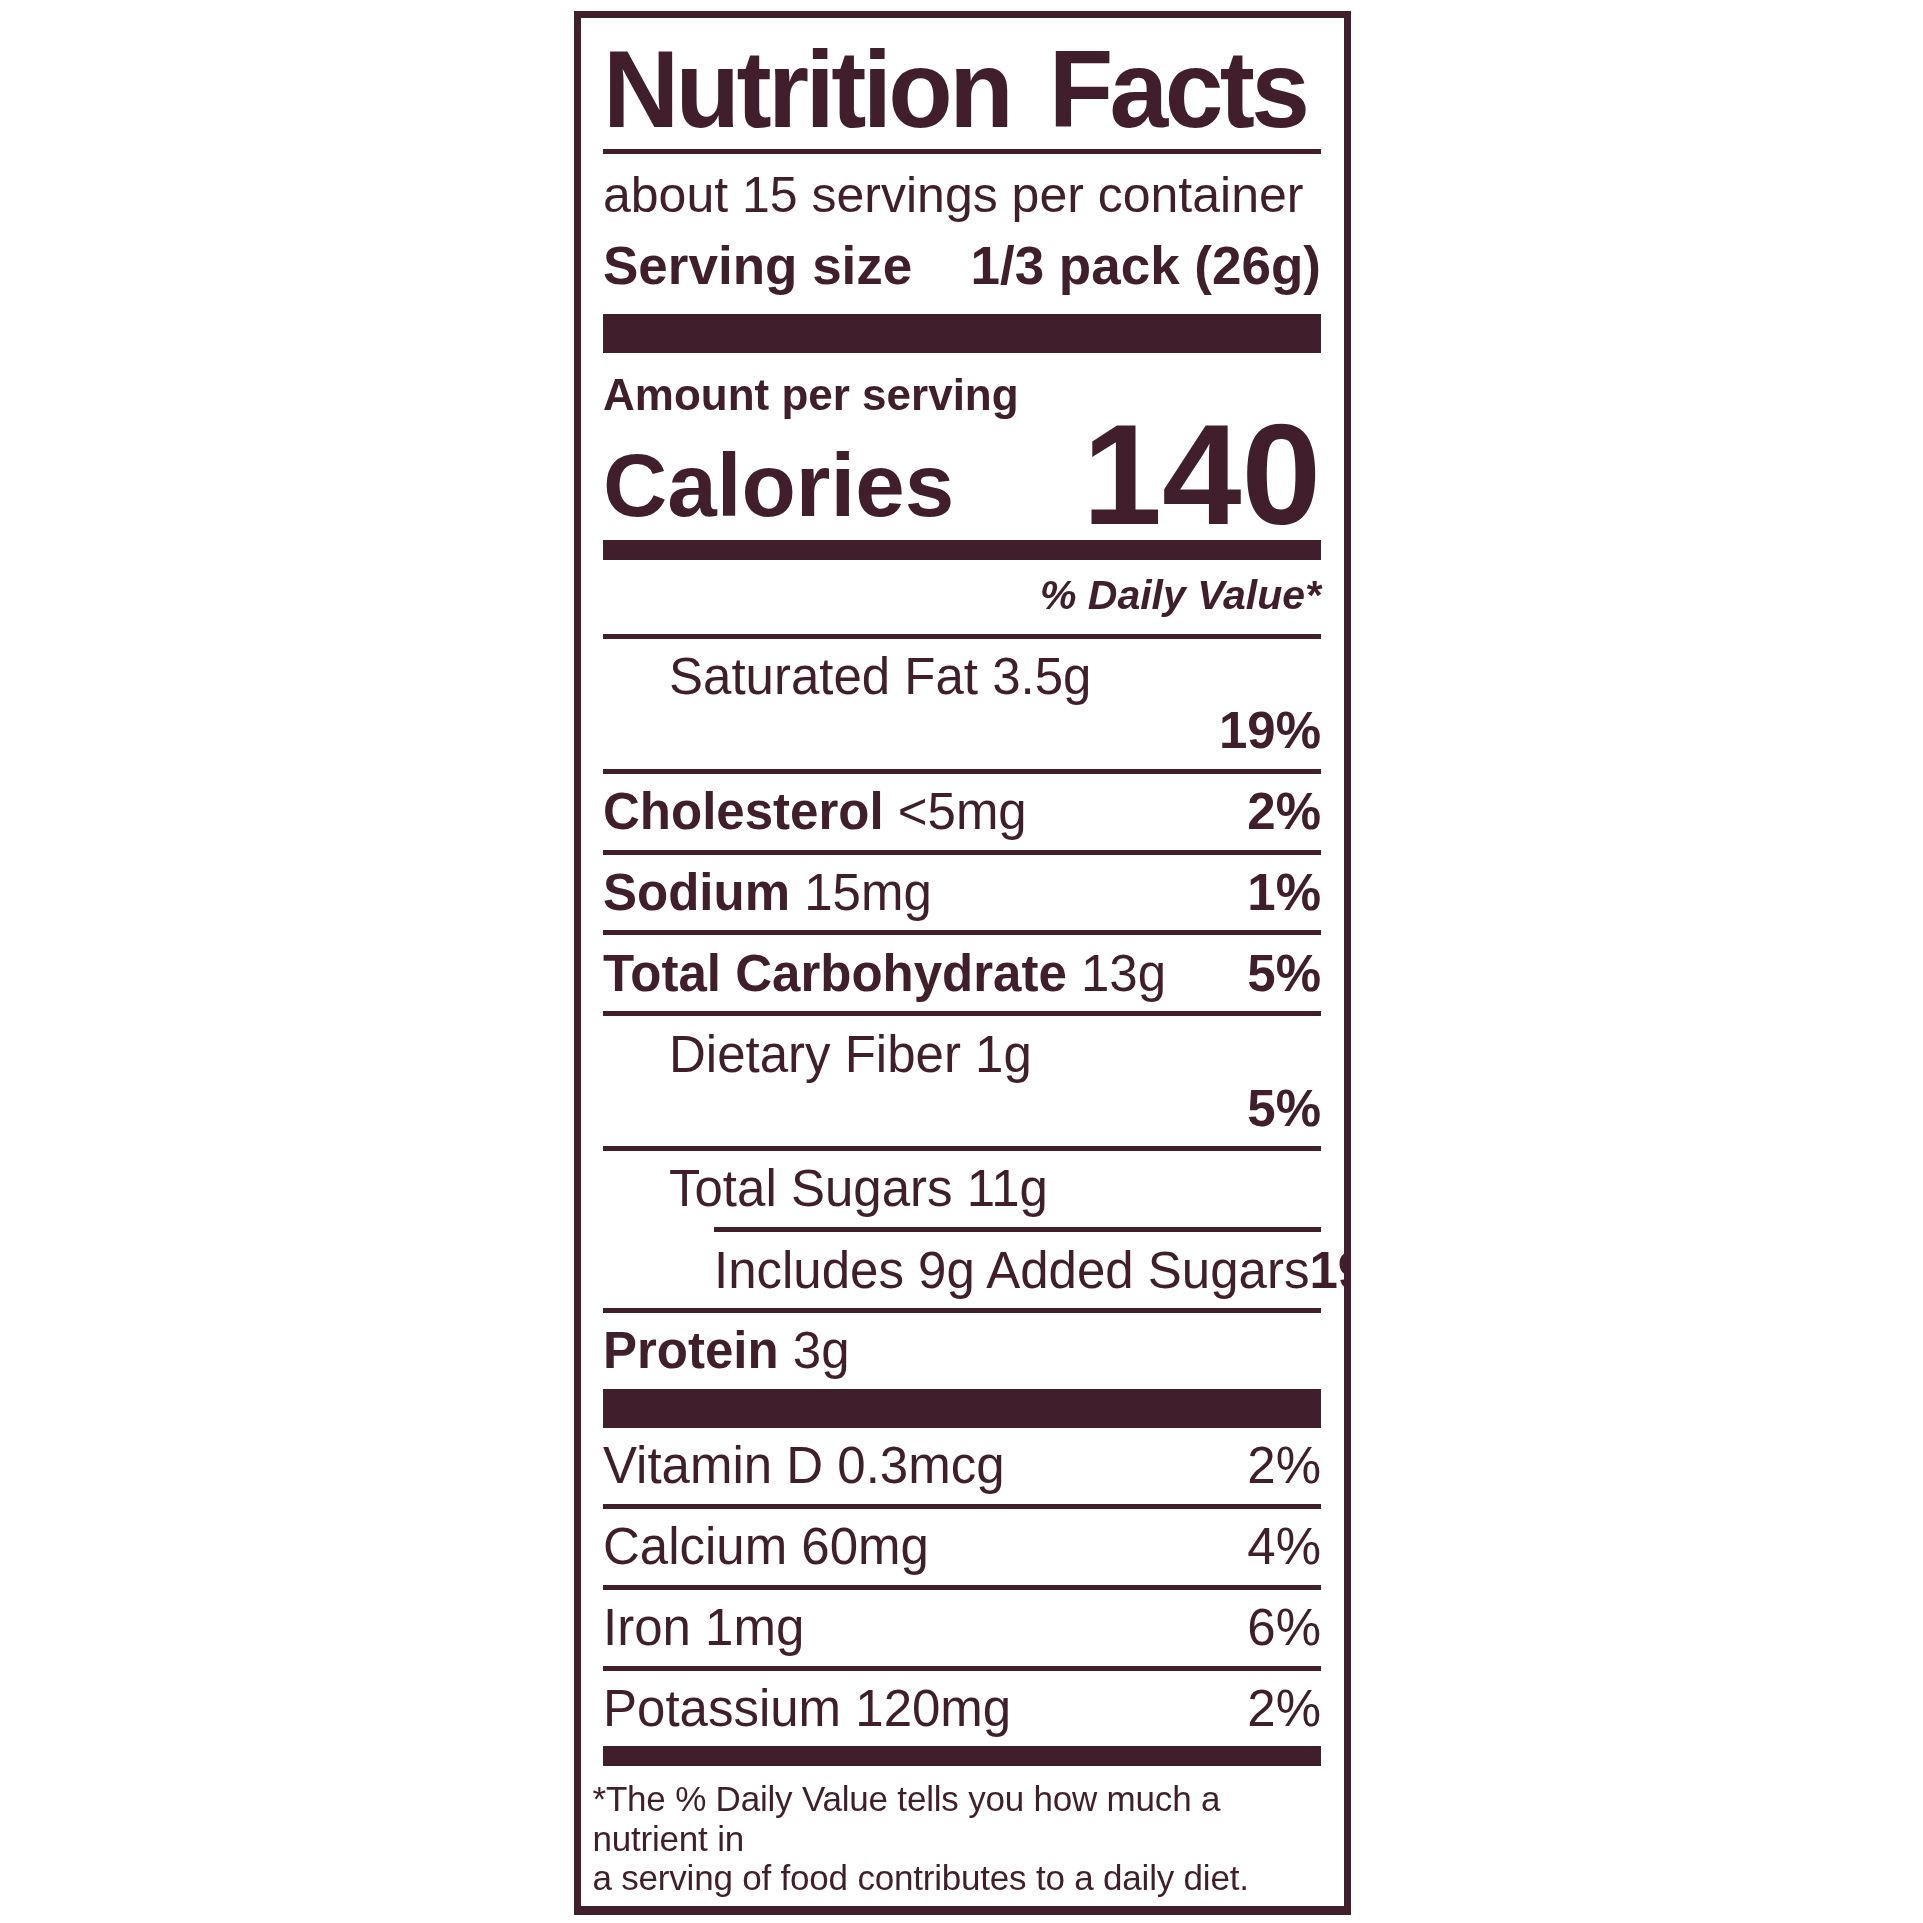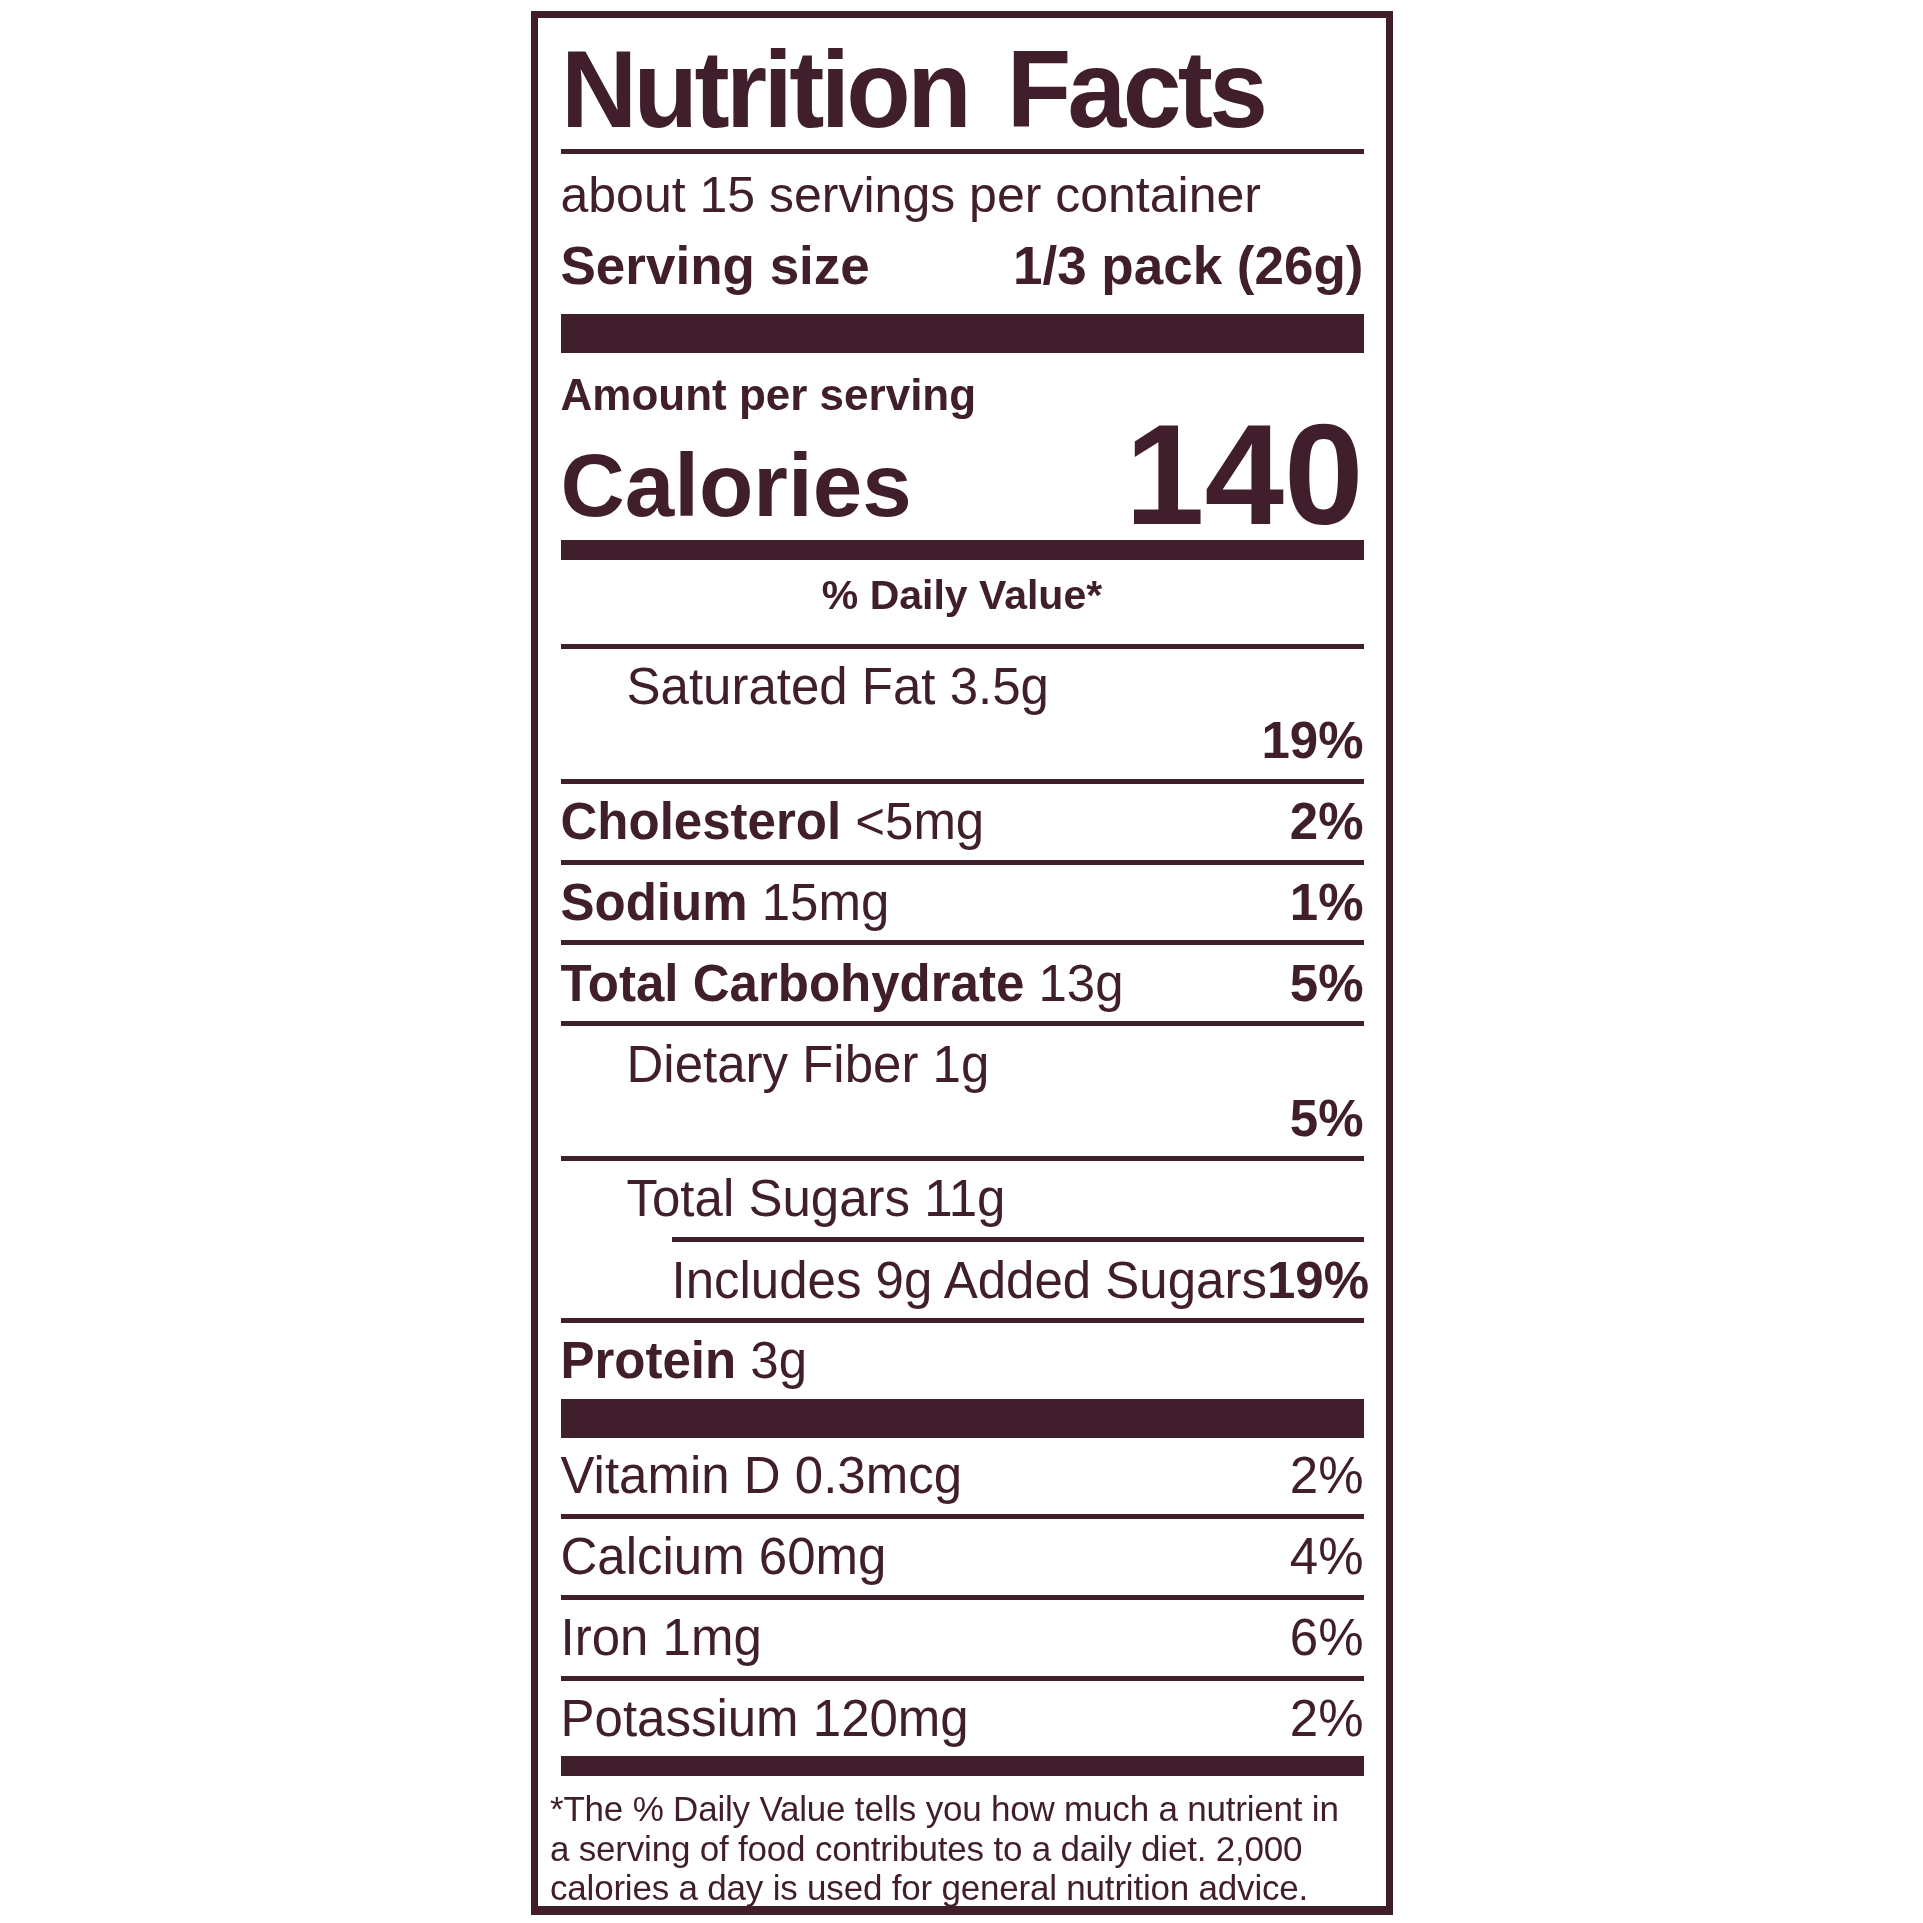--- a/index.html
+++ b/index.html
@@ -5,21 +5,21 @@
   :root { --maroon:#401E2B; --bg:#FFFFFF; }
   * { box-sizing:border-box; }
   html,body { margin:0; padding:0; }
   body {
     width:1924px; height:1924px;
     background:var(--bg);
     font-family:"Liberation Sans", sans-serif;
     color:var(--maroon);
   }
   .nf-label {
-    width:862px; height:1904px;
+    width:777px; height:1904px;
     margin:10.5px auto 0;
     border:7.5px solid var(--maroon);
     border-bottom-width:9.8px;
     padding:0 22.5px;
     overflow:hidden;
     background:var(--bg);
   }
   .nf-title {
     font-size:110px; font-weight:700; line-height:1.0;
     letter-spacing:-3.8px; word-spacing:13.5px;
@@ -38,22 +38,22 @@
   .bar.med { height:19.5px; }
   .nf-aps { font-size:44px; font-weight:700; padding:18px 0 0; line-height:1.1; }
   .nf-cal-row {
     display:flex; justify-content:space-between; align-items:flex-end;
     padding:1.5px 0 10.5px;
     gap:23px;
   }
   .nf-cal-label { font-size:89px; font-weight:700; line-height:1; }
   .nf-cal-value { font-size:143px; font-weight:700; line-height:0.76; }
   .nf-dv-header {
-    text-align:center; font-size:41px; font-weight:700;
-    padding:12px 0 25px; border-bottom:5.3px solid var(--maroon);
+    text-align:right; font-size:41px; font-weight:700;
+    padding:12px 0 15px; border-bottom:5.3px solid var(--maroon);font-style:italic;
   }
   .row {
     display:flex; align-items:baseline;
     font-size:51px; line-height:1.06;
     padding:11.3px 0 10.5px;
     border-bottom:5.3px solid var(--maroon);
   }
   .row .left { white-space:nowrap; }
   .row .dv { margin-left:auto; font-weight:700; }
   .row.vrow .dv { font-weight:400; }

